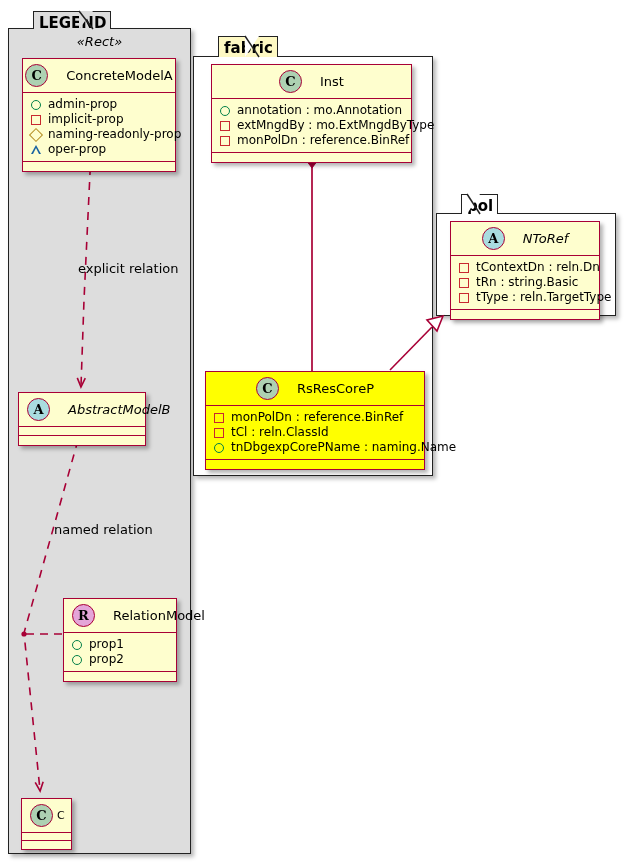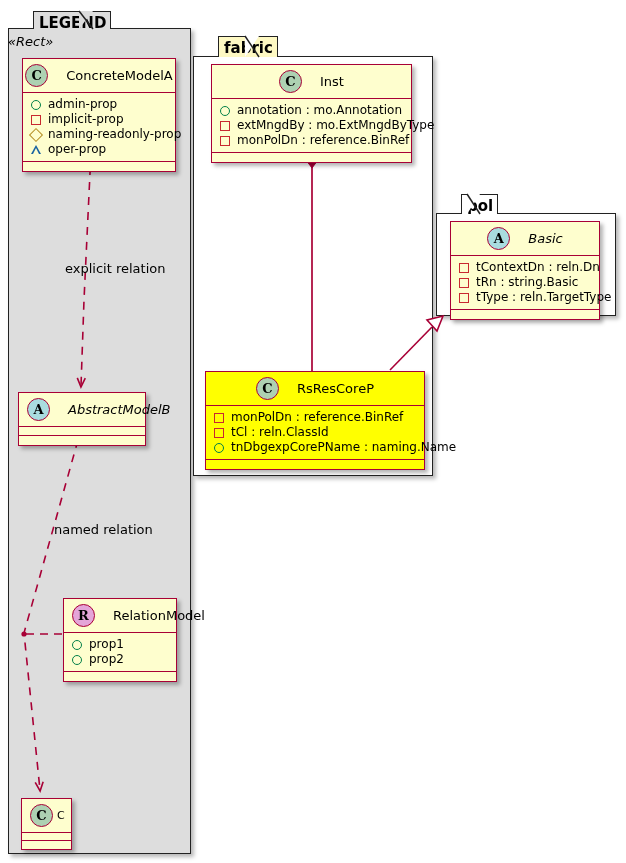--- a/index.html
+++ b/index.html
@@ -233,20 +233,21 @@
     border-right: 3.4px solid transparent;
     border-bottom: 6px solid #FEFECE;
     z-index: 2;
   }
 
   
   #rect-stereotype {
     position: absolute;
     left: 8px; top: 34px;
     width: 183px;
+    text-align: center;
     font-size: 13px;
     font-style: italic;
     color: #000000;
     z-index: 4;
   }
 
   
   .edge-label {
     position: absolute;
     font-size: 13px;
@@ -399,21 +400,21 @@
     <span>pol</span>
   </div>
   <div id="pol-tab-fold"></div>
   <svg style="position:absolute;left:466px;top:193px;width:16px;height:22px;z-index:4;">
     <line x1="1" y1="1" x2="14" y2="21" stroke="#222222" stroke-width="1.5"></line>
   </svg>
 
   <div class="cls" id="cls-ntoref" style="left:450px; top:221px; width:150px;">
     <div class="cls-header">
       <span class="badge badge-A">A</span>
-      <span class="cls-name italic">Basic</span>
+      <span class="cls-name italic">NToRef</span>
     </div>
     <div class="cls-body">
       <div class="attr">
         <span class="vis square"></span>
         <span class="atxt">tContextDn : reln.Dn</span>
       </div>
       <div class="attr">
         <span class="vis square"></span>
         <span class="atxt">tRn : string.Basic</span>
       </div>
@@ -441,16 +442,16 @@
 
     <path d="M62,634 L24,634" stroke="#A80036" stroke-width="1.6" fill="none" stroke-dasharray="8,6" marker-end="url(#dot)"></path>
 
     <line x1="312" y1="165" x2="312" y2="371" stroke="#A80036" stroke-width="1.7"></line>
     <polygon points="312,152 318,160 312,168 306,160" fill="#A80036" stroke="#A80036" stroke-width="1"></polygon>
 
     <line x1="390" y1="370" x2="432" y2="327" stroke="#A80036" stroke-width="1.6"></line>
     <polygon points="443,316 427,320 437,331" fill="#FFFFFF" stroke="#A80036" stroke-width="1.6"></polygon>
   </svg>
 
-  <div class="edge-label" style="left:65px; top:261px;">explicit relation</div>
+  <div class="edge-label" style="left:78px; top:261px;">explicit relation</div>
   <div class="edge-label" style="left:54px; top:522px;">named relation</div>
 
 </div>
 
 </body></html>

